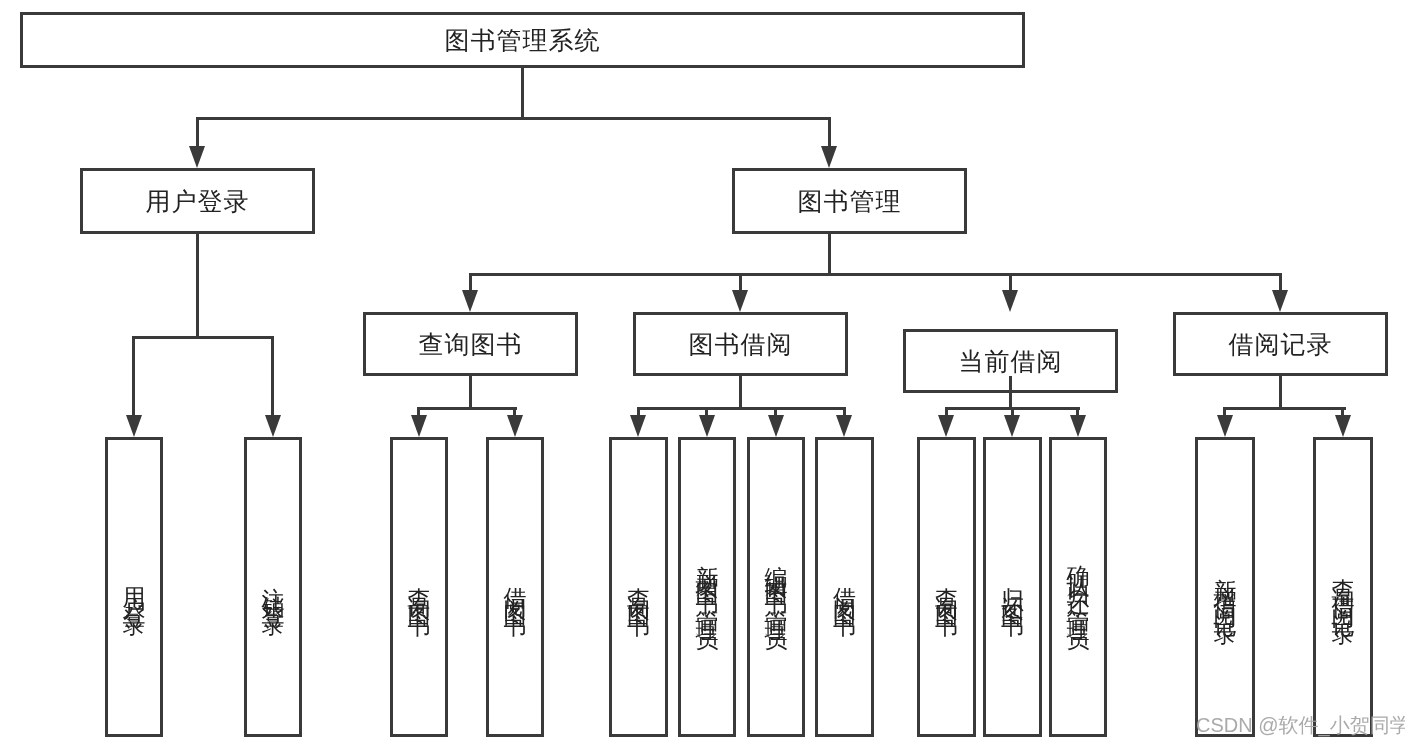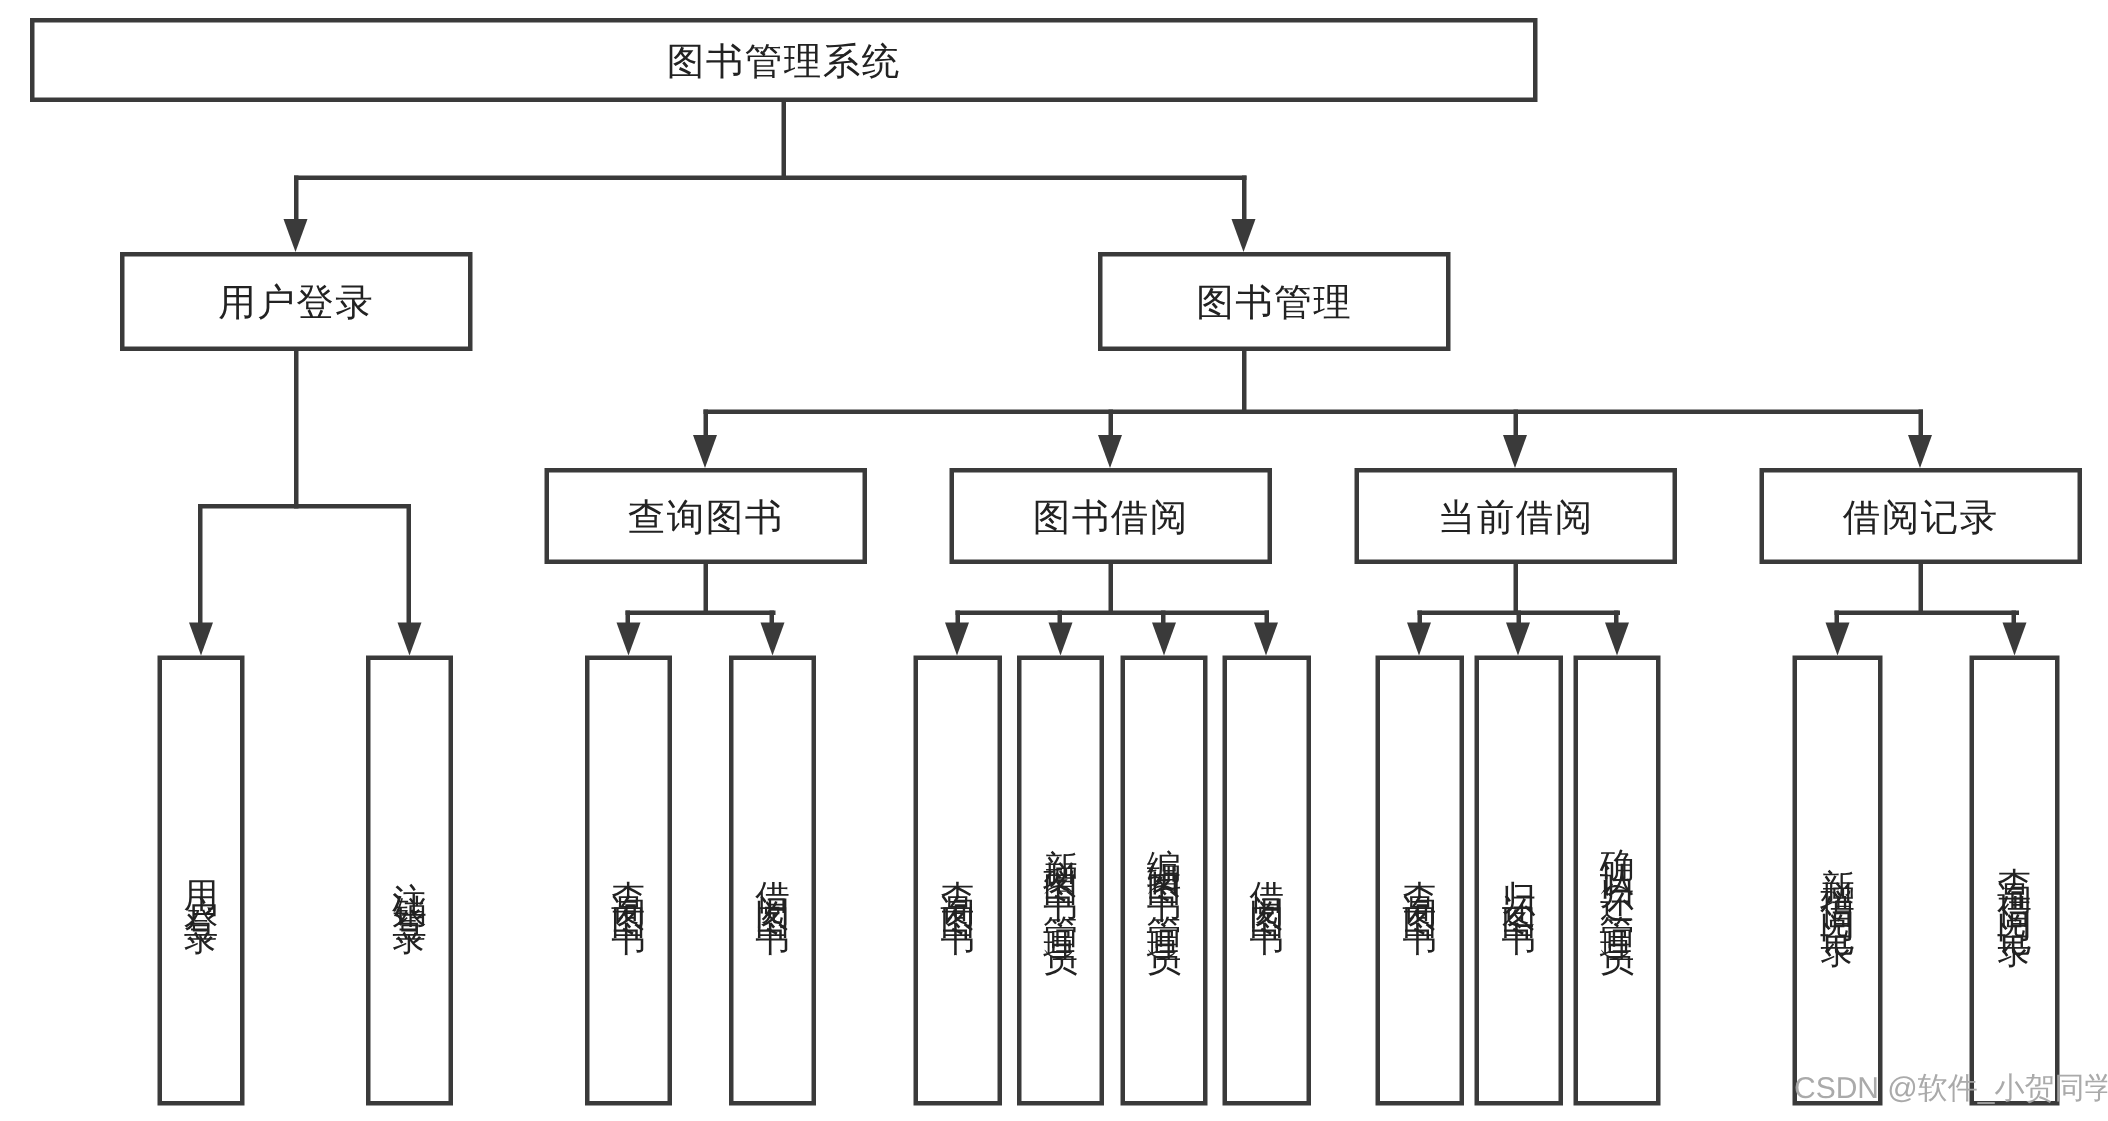--- a/index.html
+++ b/index.html
@@ -63,21 +63,21 @@
 
 <div class="canvas">
 
   <div class="node node-h" style="left:20px; top:12px; width:1005px; height:56px;">图书管理系统</div>
 
   <div class="node node-h" style="left:80px; top:168px; width:235px; height:66px;">用户登录</div>
   <div class="node node-h" style="left:712px; top:168px; width:235px; height:66px;margin-left:20px;">图书管理</div>
 
   <div class="node node-h" style="left:363px; top:312px; width:215px; height:64px;">查询图书</div>
   <div class="node node-h" style="left:633px; top:312px; width:215px; height:64px;">图书借阅</div>
-  <div class="node node-h" style="left:903px; top:312px; width:215px; height:64px;">当前借阅</div>
+  <div class="node node-h" style="left:903px; top:329px; width:215px; height:64px;">当前借阅</div>
   <div class="node node-h" style="left:1173px; top:312px; width:215px; height:64px;">借阅记录</div>
 
   <div class="node node-v" style="left:105px; top:437px; width:58px; height:300px;">用户登录</div>
   <div class="node node-v" style="left:244px; top:437px; width:58px; height:300px;">注销登录</div>
 
   <div class="node node-v" style="left:390px; top:437px; width:58px; height:300px;">查询图书</div>
   <div class="node node-v" style="left:486px; top:437px; width:58px; height:300px;">借阅图书</div>
 
   <div class="node node-v" style="left:609px; top:437px; width:59px; height:300px;">查询图书</div>
   <div class="node node-v" style="left:678px; top:437px; width:58px; height:300px;">新增图书（管理员）</div>

